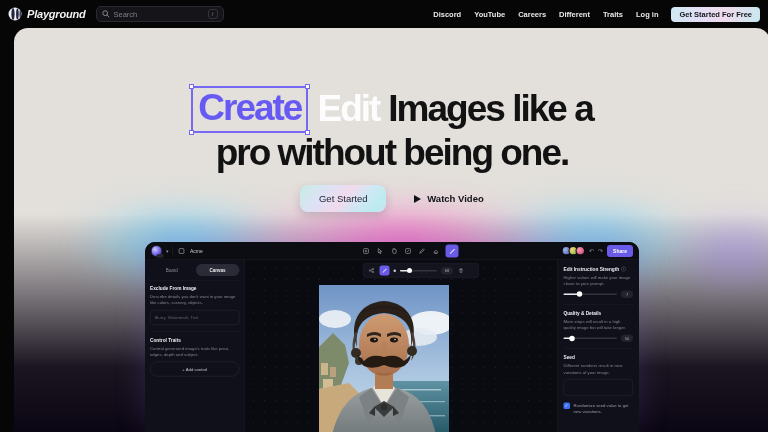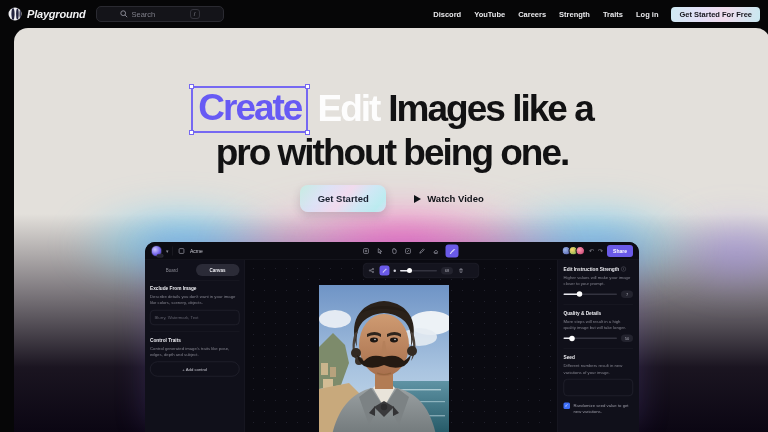--- a/index.html
+++ b/index.html
@@ -2,21 +2,21 @@
 <html><head>
 <meta charset="utf-8">
 <style>
   * { margin:0; padding:0; box-sizing:border-box; }
   html,body { width:768px; height:432px; overflow:hidden; background:#060607; font-family:"Liberation Sans", sans-serif; }
 
   
   .navbar { position:absolute; left:0; top:0; width:768px; height:28px; background:#060607; display:flex; align-items:center; padding:0 8px; z-index:50; }
   .brand { display:flex; align-items:center; gap:5px;font-style:italic; }
   .brand-name { color:#f2f2f4; font-size:11px; font-weight:bold; letter-spacing:-0.2px; }
-  .searchbox { margin-left:10px; width:128px; height:16px; background:#141419; border:1px solid #2a2a31; border-radius:5px; display:flex; align-items:center; padding:0 23px; gap:4px; }
+  .searchbox { margin-left:10px; width:128px; height:16px; background:#141419; border:1px solid #2a2a31; border-radius:5px; display:flex; align-items:center; padding:0 5px; gap:4px; }
   .searchbox input { flex:1; background:transparent; border:none; outline:none; color:#bdbdc4; font-size:7.5px; font-family:"Liberation Sans", sans-serif; min-width:0; }
   .searchbox input::placeholder { color:#7f7f89; }
   .kbd { width:10px; height:10px; border:1px solid #34343c; border-radius:3px; color:#8a8a94; font-size:6px; display:flex; align-items:center; justify-content:center; }
   .nav-right { margin-left:auto; display:flex; align-items:center; gap:13px; }
   .nav-link { color:#e9e9ec; font-size:7.5px; font-weight:bold; cursor:pointer; white-space:nowrap;text-align:center; }
   .nav-cta { height:15px; padding:0 8px; border-radius:4px; background:linear-gradient(100deg,#cfe9f3 0%,#e3def6 35%,#efdbec 60%,#c8e8f0 100%); color:#15151c; font-size:7.5px; font-weight:bold; display:flex; align-items:center; white-space:nowrap; cursor:pointer; }
 
   
   .hero { position:absolute; left:14px; top:28px; width:756px; height:404px; background:#e3e0db; border-radius:14px 14px 0 0; overflow:hidden; }
   .vignette { position:absolute; inset:0; background:linear-gradient(180deg, rgba(16,10,24,0) 46%, rgba(18,11,27,0.45) 64%, rgba(14,8,21,0.94) 84%, #0b0613 100%); z-index:2; pointer-events:none; }
@@ -28,21 +28,21 @@
   .b5 { left:648px; top:182px; width:150px; height:85px; background:radial-gradient(closest-side, rgba(150,125,255,.5), rgba(150,125,255,0)); }
 
   .heading { position:absolute; left:0; top:58px; width:100%; text-align:center; z-index:4; font-weight:bold; font-size:37px; letter-spacing:-2px; line-height:1.1; color:#121213; }
   .hl1 { display:flex; justify-content:center; align-items:center; gap:9px; }
   .create-box { position:relative; color:#675af4; border:2px solid #7668f2; padding:0 5px 2px 5px; display:inline-block; }
   .handle { position:absolute; width:5px; height:5px; background:#fff; border:1px solid #7668f2; }
   .h-tl { left:-4px; top:-4px; } .h-tr { right:-4px; top:-4px; } .h-bl { left:-4px; bottom:-4px; } .h-br { right:-4px; bottom:-4px; }
   .word-edit { color:#fdfdfd; }
 
   .cta-row { position:absolute; left:0; top:157px; width:100%; display:flex; justify-content:center; align-items:center; gap:28px; z-index:4; }
-  .btn-get-started { width:86px; height:27px; border-radius:8px; background:linear-gradient(130deg,#c6ece2 0%,#dde2f6 28%,#f1dbee 50%,#cfe8f5 70%,#bcecf0 88%,#d8e1f5 100%); box-shadow:0 4px 10px rgba(40,40,60,.18); display:flex; align-items:center; justify-content:center; color:#1a2130; font-size:9.5px; font-weight:bold; cursor:pointer; }
+  .btn-get-started { width:86px; height:27px; border-radius:8px; background:linear-gradient(130deg,#c6ece2 0%,#dde2f6 28%,#f1dbee 50%,#cfe8f5 70%,#bcecf0 88%,#d8e1f5 100%); box-shadow:0 4px 10px rgba(40,40,60,.18); display:flex; align-items:center; justify-content:center; color:#1a2130; font-size:9.5px; font-weight:normal; cursor:pointer; }
   .btn-watch { display:flex; align-items:center; gap:6px; cursor:pointer; color:#0f1217; font-size:9.5px; font-weight:bold; }
   .play-tri { width:0; height:0; border-left:7px solid #0f1217; border-top:4.5px solid transparent; border-bottom:4.5px solid transparent; }
 
   
   .app-frame { position:absolute; left:131px; top:214px; width:494px; height:190px; border-radius:10px 10px 0 0; overflow:hidden; z-index:10; box-shadow:0 -6px 30px rgba(120,90,200,.25); background:#0b0b12; }
   .app-scale { width:988px; height:380px; transform:scale(0.5); transform-origin:0 0; font-family:"Liberation Sans", sans-serif; }
 
   .topbar { height:36px; background:#0c0c13; border-bottom:1px solid #1d1d27; display:flex; align-items:center; padding:0 12px; position:relative; }
   .tb-left { display:flex; align-items:center; gap:8px; }
   .app-logo { width:22px; height:22px; border-radius:50%; background:radial-gradient(circle at 35% 35%, #cfc8ff, #6a5ae8 60%, #2d2470); border:1px solid #3a3a4a; position:relative; }
@@ -121,21 +121,21 @@
       <circle cx="4" cy="4" r="3" stroke="#8a8a94" stroke-width="1.2" fill="none"></circle>
       <line x1="6.4" y1="6.4" x2="9" y2="9" stroke="#8a8a94" stroke-width="1.2"></line>
     </svg>
     <input type="text" placeholder="Search" style="">
     <span class="kbd">/</span>
   </div>
   <div class="nav-right">
     <span class="nav-link">Discord</span>
     <span class="nav-link">YouTube</span>
     <span class="nav-link">Careers</span>
-    <span class="nav-link">Strength</span>
+    <span class="nav-link">Different</span>
     <span class="nav-link">Traits</span>
     <span class="nav-link">Log in</span>
     <div class="nav-cta">Get Started For Free</div>
   </div>
 </div>
 
 <div class="hero">
   <div class="vignette"></div>
   <div class="aurora b1"></div>
   <div class="aurora b2"></div>

